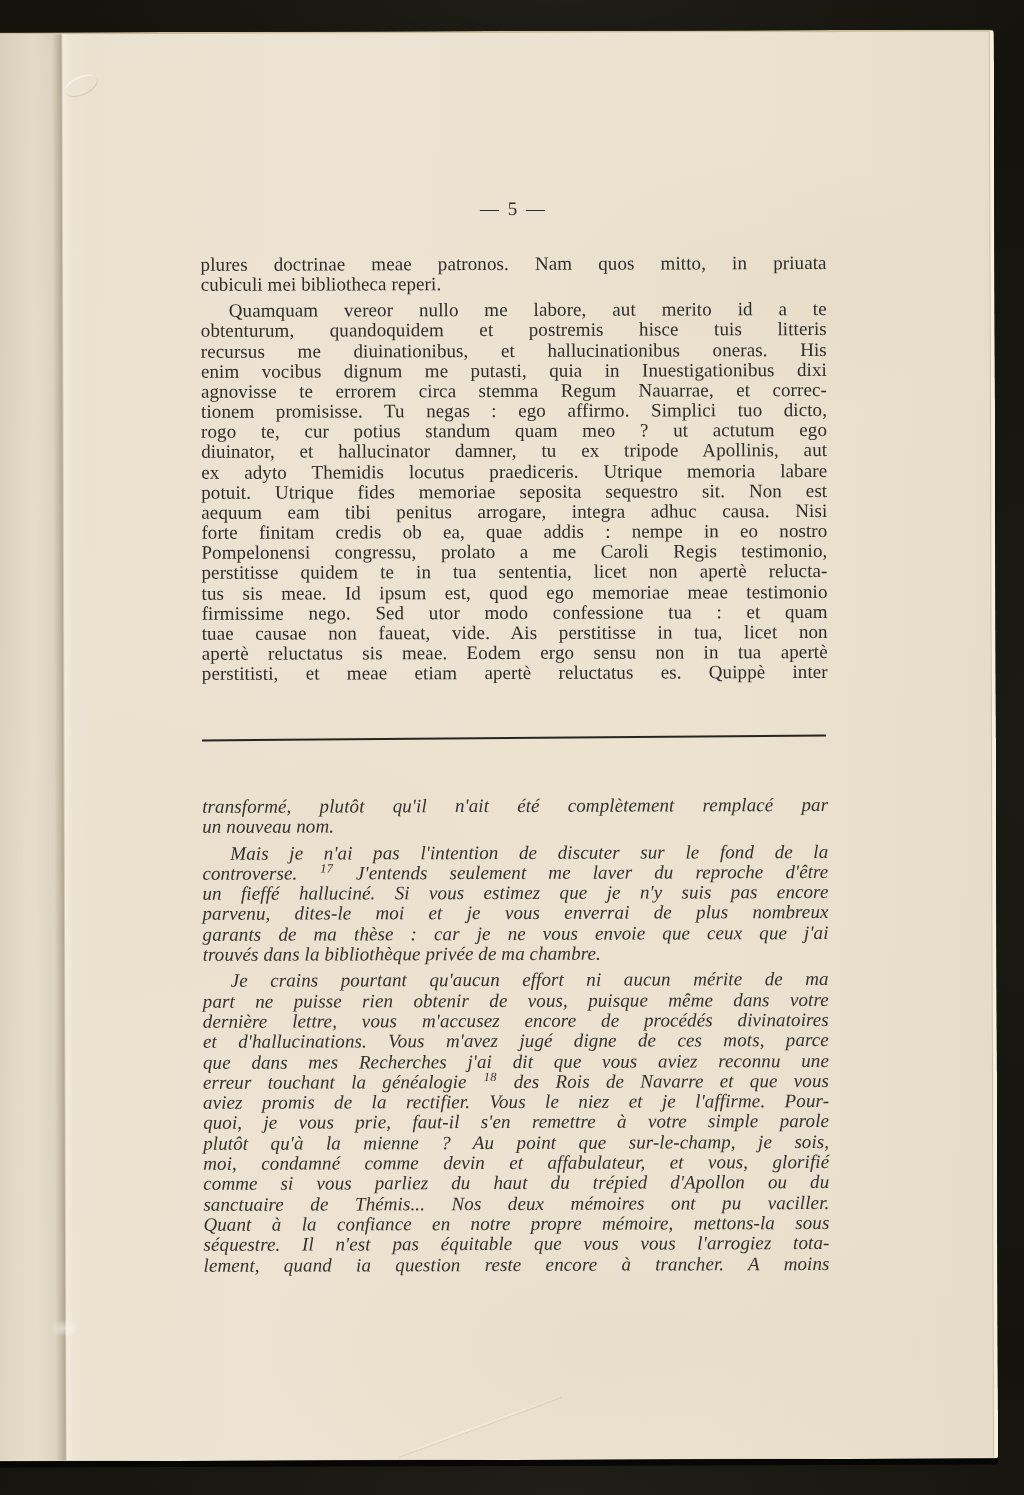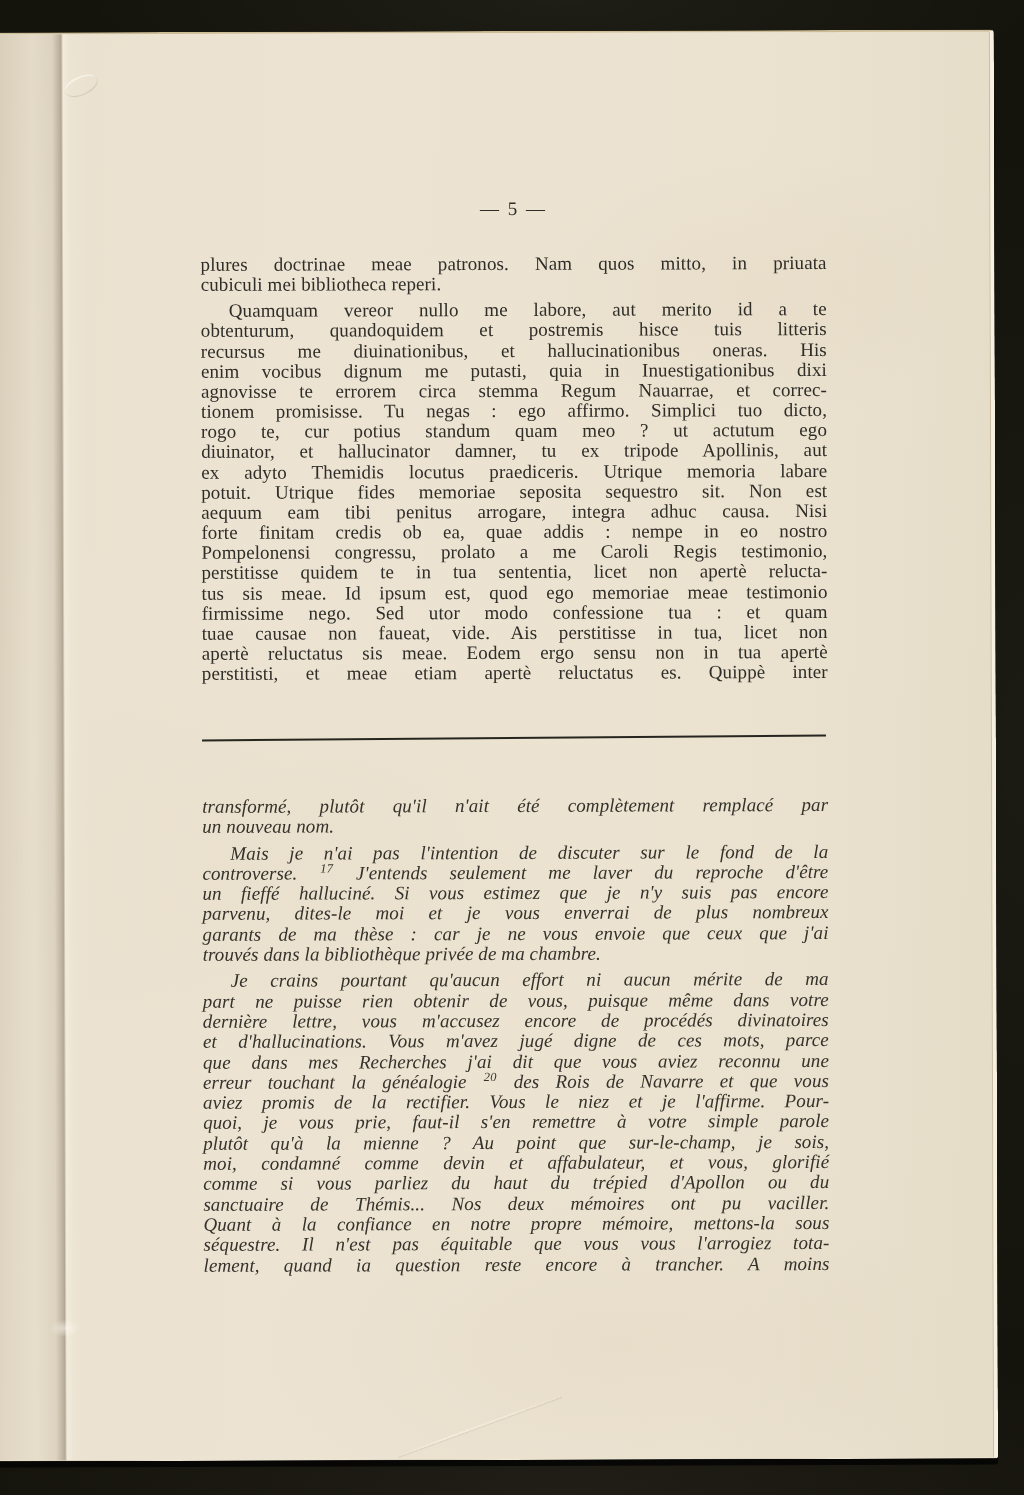--- a/index.html
+++ b/index.html
@@ -133,21 +133,21 @@
           <div class="line">parvenu, dites-le moi et je vous enverrai de plus nombreux</div>
           <div class="line">garants de ma thèse : car je ne vous envoie que ceux que j'ai</div>
           <div class="line">trouvés dans la bibliothèque privée de ma chambre.</div>
         </div>
         <div class="para indent">
           <div class="line">Je crains pourtant qu'aucun effort ni aucun mérite de ma</div>
           <div class="line">part ne puisse rien obtenir de vous, puisque même dans votre</div>
           <div class="line">dernière lettre, vous m'accusez encore de procédés divinatoires</div>
           <div class="line">et d'hallucinations. Vous m'avez jugé digne de ces mots, parce</div>
           <div class="line">que dans mes Recherches j'ai dit que vous aviez reconnu une</div>
-          <div class="line">erreur touchant la généalogie <sup>20</sup> des Rois de Navarre et que vous</div>
+          <div class="line">erreur touchant la généalogie <sup>18</sup> des Rois de Navarre et que vous</div>
           <div class="line">aviez promis de la rectifier. Vous le niez et je l'affirme. Pour-</div>
           <div class="line">quoi, je vous prie, faut-il s'en remettre à votre simple parole</div>
           <div class="line">plutôt qu'à la mienne ? Au point que sur-le-champ, je sois,</div>
           <div class="line">moi, condamné comme devin et affabulateur, et vous, glorifié</div>
           <div class="line">comme si vous parliez du haut du trépied d'Apollon ou du</div>
           <div class="line">sanctuaire de Thémis... Nos deux mémoires ont pu vaciller.</div>
           <div class="line">Quant à la confiance en notre propre mémoire, mettons-la sous</div>
           <div class="line">séquestre. Il n'est pas équitable que vous vous l'arrogiez tota-</div>
           <div class="line">lement, quand ia question reste encore à trancher. A moins</div>
         </div>

